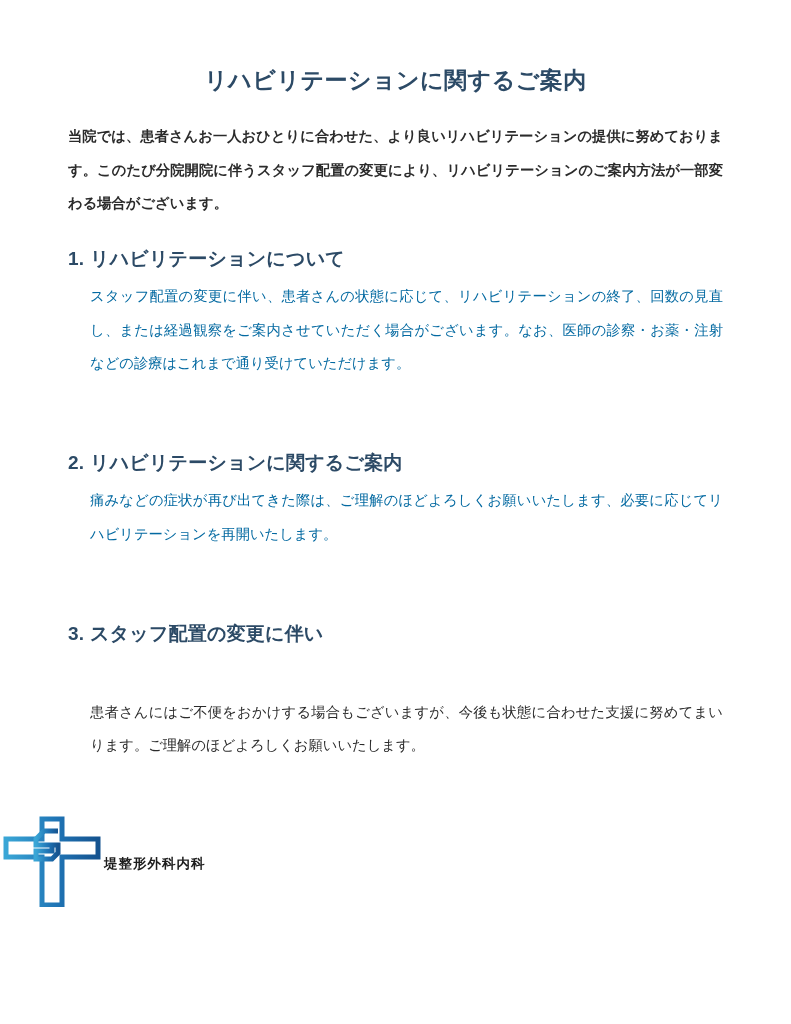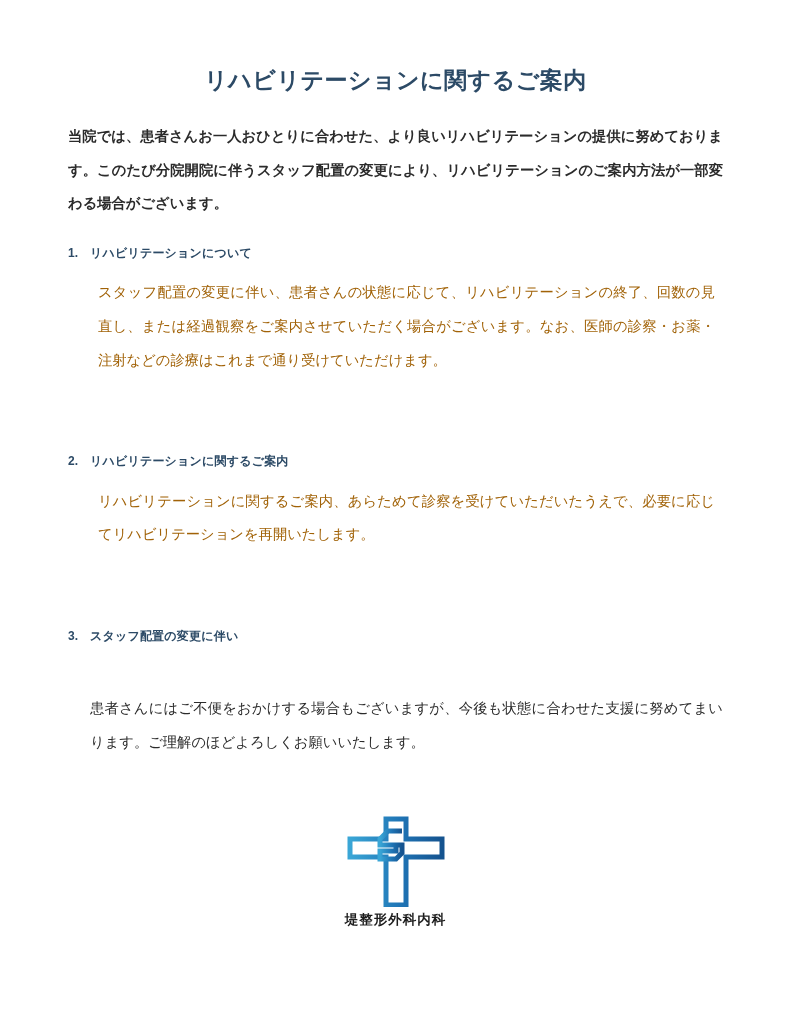--- a/index.html
+++ b/index.html
@@ -46,39 +46,39 @@
   }
 
   .section {
     margin: 0;
     padding: 0;
   }
 
   .section-heading {
     margin: 0;
     padding-top: 22px;
-    font-size: 12px;
+    font-size: 19px;
     font-weight: bold;
     color: #2c4a66;
     line-height: 1.7;
     letter-spacing: 0.2px;
   }
 
   .section-heading .num {
     display: inline-block;
     min-width: 22px;
   }
 
   .section-body {
-    margin: 8px;
+    margin: 0;
     padding-top: 5px;
     padding-left: 22px;
     font-size: 14.3px;
     line-height: 2.35;
-    color: #a16207;
+    color: #0369a1;
     text-align: justify;
     text-justify: inter-ideograph;
   }
 
   .gap-after-1 { height: 44px; }
   .gap-after-2 { height: 44px; }
 
   .closing {
     margin: 0;
     padding-top: 46px;
@@ -89,23 +89,22 @@
     text-align: justify;
     text-justify: inter-ideograph;
   }
 
   .logo-block {
     position: absolute;
     left: 0;
     right: 0;
     top: 815px;
     display: flex;
-    flex-direction: column;
+    flex-direction: row;
     align-items: center;
-    font-family: Liberation Mono, monospace;
   }
 
   .logo-mark {
     width: 104px;
     height: 92px;
     display: block;
   }
 
   .logo-text {
     margin-top: 6px;
@@ -131,21 +130,21 @@
     </h2>
     <p class="section-body">スタッフ配置の変更に伴い、患者さんの状態に応じて、リハビリテーションの終了、回数の見直し、または経過観察をご案内させていただく場合がございます。なお、医師の診察・お薬・注射などの診療はこれまで通り受けていただけます。</p>
   </div>
 
   <div class="gap-after-1"></div>
 
   <div class="section">
     <h2 class="section-heading">
       <span class="num">2.</span><span>リハビリテーションに関するご案内</span>
     </h2>
-    <p class="section-body">リハビリテーションに関するご案内、あらためて診察を受けていただいたうえで、必要に応じてリハビリテーションを再開いたします。</p>
+    <p class="section-body">痛みなどの症状が再び出てきた際は、ご理解のほどよろしくお願いいたします、必要に応じてリハビリテーションを再開いたします。</p>
   </div>
 
   <div class="gap-after-2"></div>
 
   <div class="section">
     <h2 class="section-heading">
       <span class="num">3.</span><span>スタッフ配置の変更に伴い</span>
     </h2>
   </div>
 

